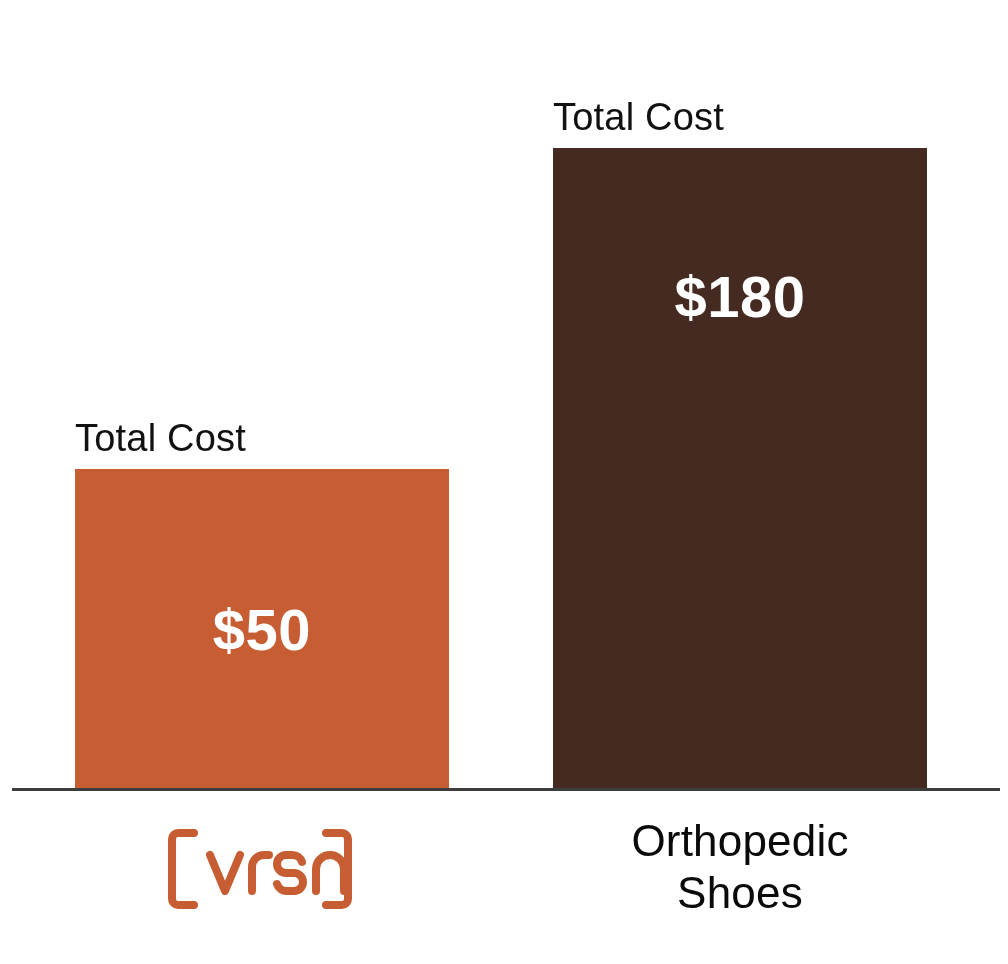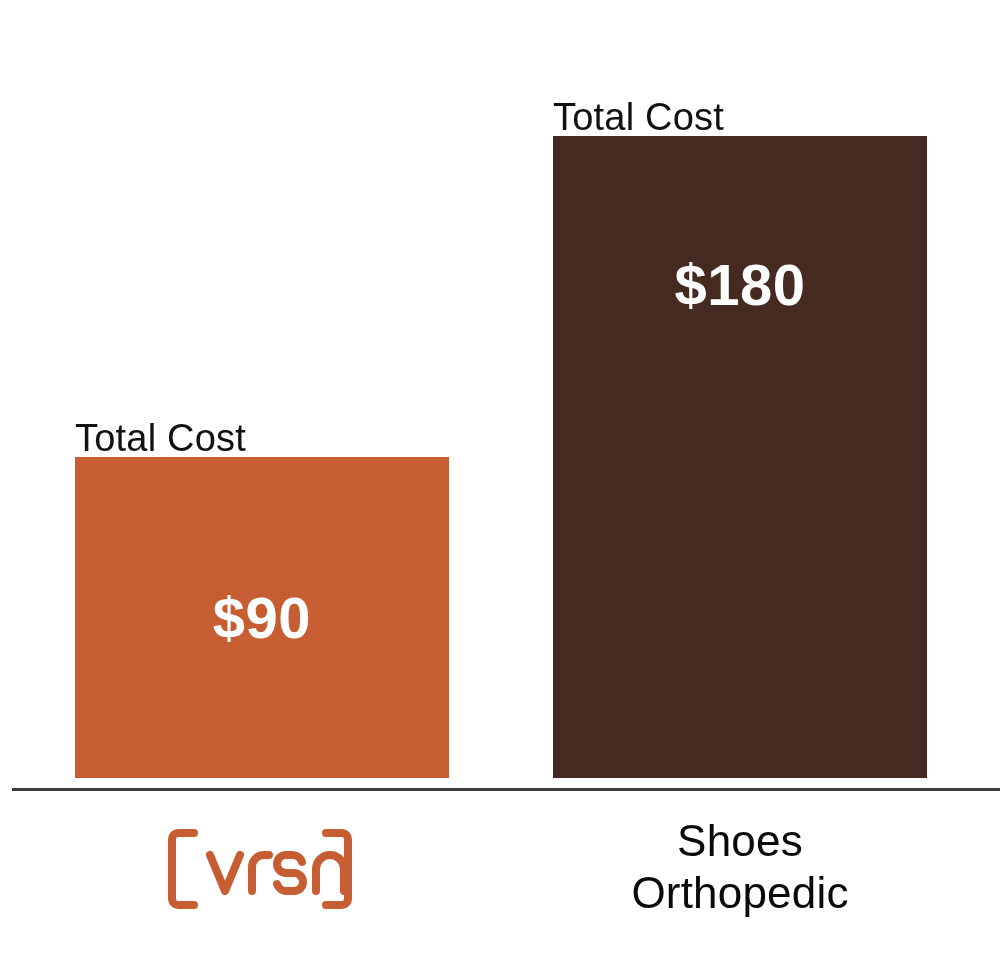--- a/index.html
+++ b/index.html
@@ -46,21 +46,21 @@
     bottom: 0;
     width: 374px;
     height: 791px;
   }
   .bar-group.left  { left: 75px; }
   .bar-group.right { left: 553px; }
 
   .bar {
     position: absolute;
     left: 0;
-    bottom: 13px;
+    bottom: 1px;
     width: 374px;
     display: flex;
     align-items: center;
     justify-content: center;
   }
 
   .bar-left {
     height: 281px;
     background: #c75e33;
   }
@@ -142,21 +142,21 @@
 </head>
 <body>
 
 <div id="chart-root" style="background: rgb(255, 255, 255);">
 
   <div class="plot-area">
 
     <div class="bar-group left">
       <div class="bar-caption caption-left" style="bottom: 331px;">Total Cost</div>
       <div class="bar bar-left" style="height: 321px; background: rgb(199, 94, 51);">
-        <span class="bar-value">$90</span>
+        <span class="bar-value">$50</span>
       </div>
     </div>
 
     <div class="bar-group right">
       <div class="bar-caption caption-right" style="bottom: 652px;">Total Cost</div>
       <div class="bar bar-right" style="height: 642px; background: rgb(69, 42, 34);">
         <span class="bar-value">$180</span>
       </div>
     </div>
 
@@ -179,18 +179,18 @@
 
           <path d="M148 62 V40 A14 14 0 0 1 162 26 A14 14 0 0 1 176 40 V62" fill="none" stroke="#C75E33" stroke-width="8" stroke-linecap="round" stroke-linejoin="round"></path>
 
           <path d="M162 4 H178 A6 6 0 0 1 184 10 V70 A6 6 0 0 1 178 76 H162" fill="none" stroke="#C75E33" stroke-width="8" stroke-linecap="round" stroke-linejoin="round" transform="translate(-4 0)"></path>
         </svg>
       </span>
       <span class="sr-only">[vrsn]</span>
     </div>
 
     <div class="category right">
+      <div class="category-text">Orthopedic</div>
       <div class="category-text">Shoes</div>
-      <div class="category-text">Orthopedic</div>
     </div>
 
   </div>
 </div>
 
 </body></html>

